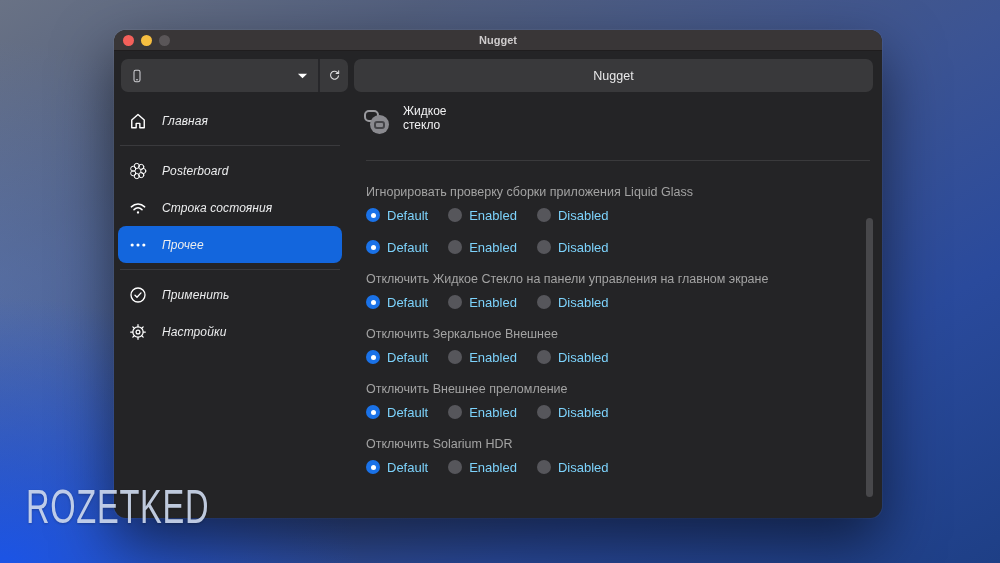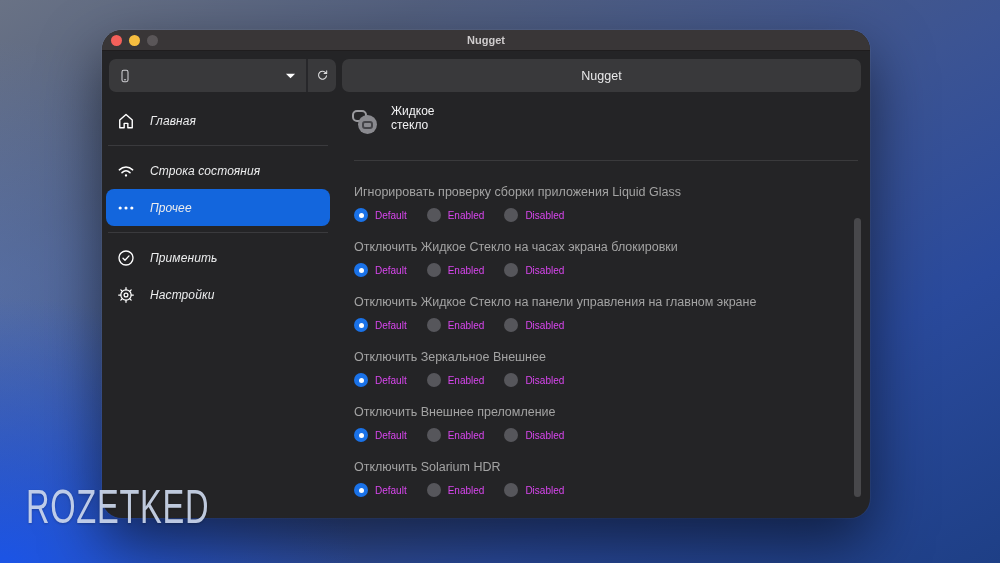--- a/index.html
+++ b/index.html
@@ -6,22 +6,22 @@
   html,body { width:1000px; height:563px; overflow:hidden;
     font-family:"Liberation Sans", sans-serif; }
 
   .bg { position:absolute; inset:0; width:1000px; height:563px;
     background:
       radial-gradient(62% 85% at 0% 102%, rgba(24,84,238,0.95) 0%, rgba(24,84,238,0) 58%),
       radial-gradient(55% 65% at -5% 52%, rgba(95,135,220,0.40) 0%, rgba(95,135,220,0) 70%),
       linear-gradient(150deg, #697285 0%, #525f7e 22%, #3c5493 52%, #2a4a9c 74%, #1e3f86 100%);
   }
 
-  .window { position:absolute; left:102px; top:30px; width:768px; height:488px;
-    background:#242426; border-radius:20px; overflow:hidden;
+  .window { position:absolute; left:114px; top:30px; width:768px; height:488px;
+    background:#242426; border-radius:12px; overflow:hidden;
     box-shadow:0 25px 60px rgba(0,0,0,0.55), 0 0 0 1px rgba(255,255,255,0.06); }
 
   .titlebar { position:relative; height:21px; background:#393637;
     border-bottom:1px solid rgba(0,0,0,0.45); }
   .titlebar .win-title { position:absolute; inset:0; text-align:center;
     line-height:21px; font-size:11px; font-weight:700; color:#cfcccd; }
   .traffic { position:absolute; left:9px; top:5px; display:flex; gap:7px; z-index:2; }
   .dot { width:11px; height:11px; border-radius:50%; }
 
   .toolbar { display:flex; margin:8px 9px 0 7px; height:33px; }
@@ -59,21 +59,21 @@
   .settings { margin-top:24px; }
   .setting { margin-bottom:18px; }
   .setting-label { font-size:12.5px; color:#a3a3a3; height:15px; line-height:15px; }
   .radio-row { display:flex; align-items:center; margin-top:8px; height:14px; }
   .radio-option { display:flex; align-items:center; margin-right:20px; cursor:default; }
   .radio { width:14px; height:14px; border-radius:50%; background:#56565b;
     margin-right:7px; position:relative; flex:0 0 14px; }
   .radio.on { background:var(--radio-on); }
   .radio.on::after { content:""; position:absolute; left:4.5px; top:4.5px;
     width:5px; height:5px; border-radius:50%; background:#fff; }
-  .radio-option .opt-lb { font-size:10px; color:#d946ef; }
+  .radio-option .opt-lb { font-size:13px; color:#7dd3fc; }
 
   .scrollbar { position:absolute; right:9px; top:188px; width:7px; height:279px;
     border-radius:4px; background:#48484b; }
 
   .watermark { position:absolute; left:26px; top:478px; z-index:20;
     font-size:48px; font-weight:400; color:#ccd7ec; opacity:0.92;
     letter-spacing:1px; transform:scaleX(0.68) scaleY(1.02); transform-origin:left top;
     text-shadow:0 1px 3px rgba(0,0,0,0.25); }
 
   svg { display:block; }
@@ -127,20 +127,34 @@
           <span class="ic">
             <svg width="20" height="20" viewBox="0 0 24 24" fill="none" stroke="#ffffff" stroke-linecap="round" stroke-linejoin="round" stroke-width="1.7">
               <path d="M4.5 10.8 12 4.3l7.5 6.5V20h-5.3v-5.2h-4.4V20H4.5z"></path>
             </svg>
           </span>
           <span class="lb">Главная</span>
         </div>
         <div class="side-divider"></div>
         <div class="side-item">
           <span class="ic">
+            <svg width="20" height="20" viewBox="0 0 24 24" fill="none" stroke="#ffffff" stroke-linecap="round" stroke-linejoin="round" stroke-width="1.2">
+              <circle cx="18.3" cy="12" r="3.1"></circle>
+              <circle cx="15.9" cy="16.9" r="3.1"></circle>
+              <circle cx="10.6" cy="18.1" r="3.1"></circle>
+              <circle cx="6.3" cy="14.7" r="3.1"></circle>
+              <circle cx="6.3" cy="9.3" r="3.1"></circle>
+              <circle cx="10.6" cy="5.9" r="3.1"></circle>
+              <circle cx="15.9" cy="7.1" r="3.1"></circle>
+            </svg>
+          </span>
+          <span class="lb">Posterboard</span>
+        </div>
+        <div class="side-item">
+          <span class="ic">
             <svg width="20" height="20" viewBox="0 0 24 24" fill="none" stroke="#ffffff" stroke-linecap="round" stroke-linejoin="round" stroke-width="1.8">
               <path d="M4 10.6c4.7-4.4 11.3-4.4 16 0"></path>
               <path d="M7.2 14c2.9-2.7 6.7-2.7 9.6 0"></path>
               <circle cx="12" cy="17.4" r="1.4" fill="#ffffff" stroke="none"></circle>
             </svg>
           </span>
           <span class="lb">Строка состояния</span>
         </div>
         <div class="side-item selected">
           <span class="ic">
@@ -200,21 +214,20 @@
                 <span class="radio"></span>
                 <span class="opt-lb">Enabled</span>
               </div>
               <div class="radio-option">
                 <span class="radio"></span>
                 <span class="opt-lb">Disabled</span>
               </div>
             </div>
           </div>
           <div class="setting">
-            <div class="setting-label">Отключить Жидкое Стекло на часах экрана блокировки</div>
             <div class="radio-row">
               <div class="radio-option">
                 <span class="radio on"></span>
                 <span class="opt-lb">Default</span>
               </div>
               <div class="radio-option">
                 <span class="radio"></span>
                 <span class="opt-lb">Enabled</span>
               </div>
               <div class="radio-option">

